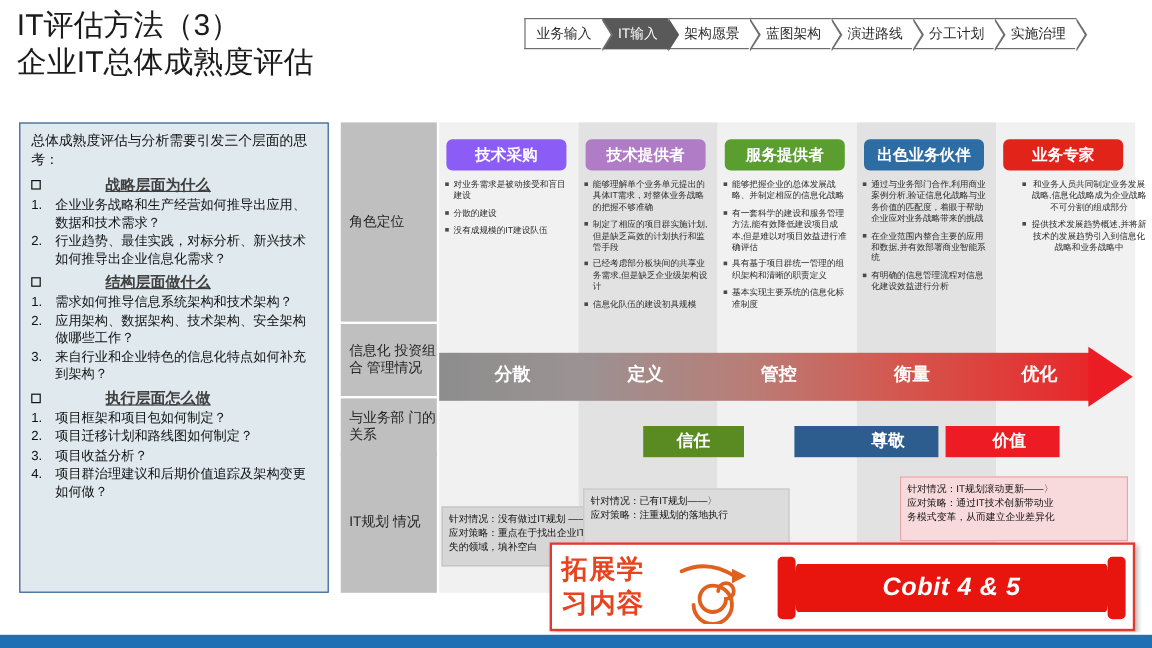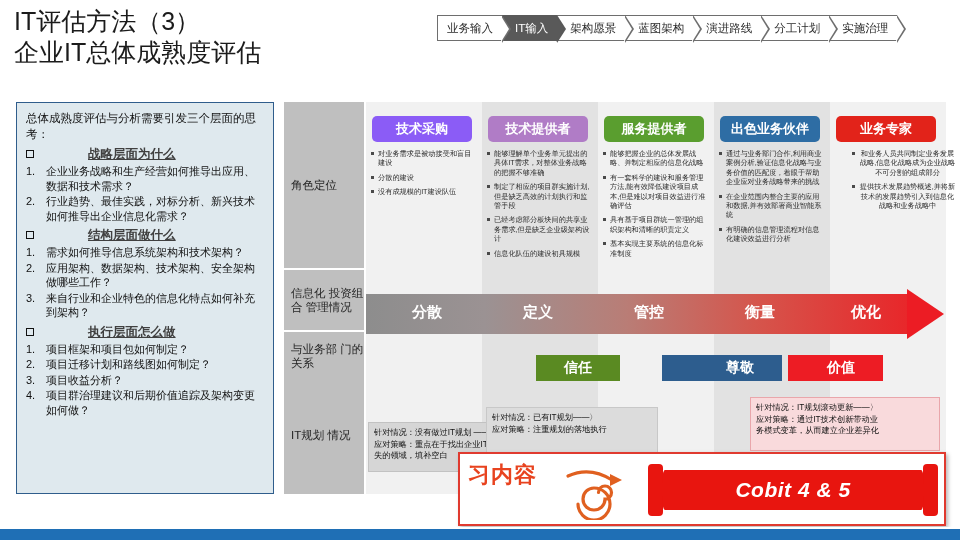--- a/index.html
+++ b/index.html
@@ -298,20 +298,21 @@
   </div>
   <div class="callout" id="callout-3">
     <div>针对情况：IT规划滚动更新——〉</div>
     <div>应对策略：通过IT技术创新带动业</div>
     <div>务模式变革，从而建立企业差异化</div>
   </div>
 </div>
 
 <div id="promo">
   <div id="promo-txt">
+    <div>拓展学</div>
     <div>习内容</div>
   </div>
 
   <div id="promo-target">
     <svg width="80" height="58" viewBox="0 0 80 58">
       <g fill="none" stroke="#e06020" stroke-width="3.2" stroke-linecap="round">
         <path d="M18 42 a16 16 0 1 0 16 -16 a11 11 0 1 0 11 11 a6.5 6.5 0 1 0 -6.5 -6.5"></path>
         <path d="M8 14 q22 -10 44 4"></path>
       </g>
       <path d="M50 12 l12 6 l-12 6 z" fill="#e06020"></path>

